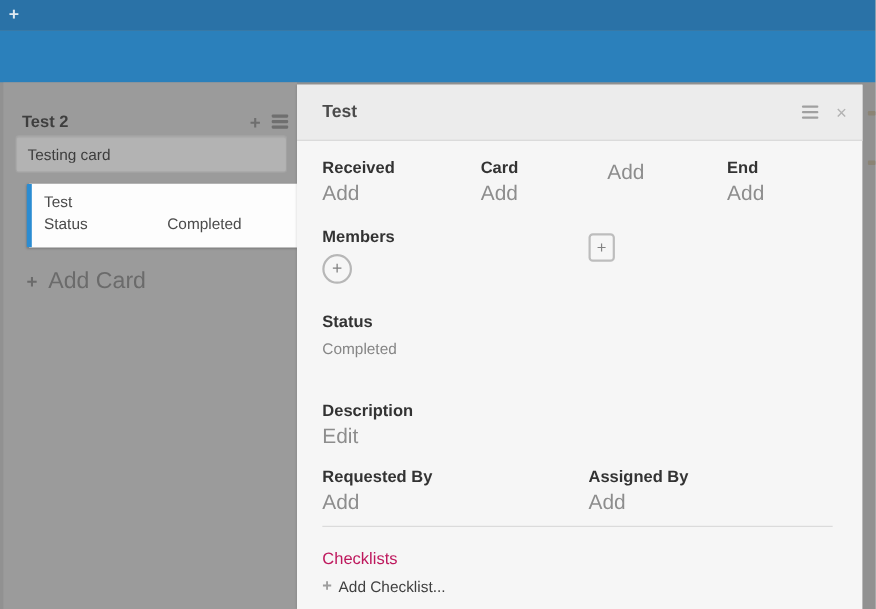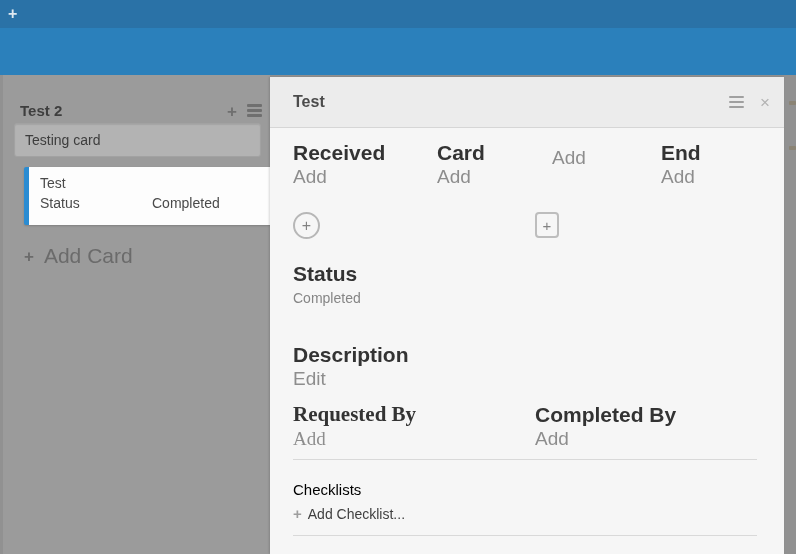--- a/index.html
+++ b/index.html
@@ -71,21 +71,21 @@
   }
   .panel-header {
     height:51px; background:#ececec; border-bottom:1px solid #d6d6d6;
     display:flex; align-items:center; padding:0 14px 0 23px;
   }
   .panel-title { font-size:16px; font-weight:bold; color:#4b4b4b; flex:1; }
   .panel-hamburger i { display:block; width:15px; height:2.5px; background:#a0a0a0; margin:2.5px 0; }
   .panel-close { color:#b3b3b3; font-size:17px; margin-left:16px; cursor:pointer; line-height:17px; }
 
   .panel-body { padding:0 14px 0 23px; }
-  .sec-label { font-size:21px; font-weight:600; color:#333; line-height:19px; }
+  .sec-label { font-size:15px; font-weight:600; color:#333; line-height:19px; }
   .muted-link { font-size:19px; color:#8d8d8d; line-height:18px; margin-top:6px; cursor:pointer; display:inline-block; }
 
   .dates-row { display:flex; margin-top:15px; }
   .dates-row .c1 { width:144px; } .dates-row .c2 { width:115px; }
   .dates-row .c3 { width:109px; } .dates-row .c4 { flex:1; }
 
   .people-row { display:flex; margin-top:19px; }
   .people-col1 { width:242px; } .people-col2 { flex:1; }
   .member-add-btn {
     margin-top:6px; width:27px; height:27px; border:2px solid #b7b7b7; border-radius:50%;
@@ -96,24 +96,24 @@
     margin-top:6px; width:24px; height:26px; border:2px solid #bdbdbd; border-radius:4px;
     color:#828282; font-size:15px; display:flex; align-items:center; justify-content:center;
     cursor:pointer; background:transparent;
   }
 
   .status-sec { margin-top:25px; }
   .status-val { font-size:14px; color:#858585; line-height:18px; margin-top:6px; }
 
   .desc-sec { margin-top:38px; }
   .req-row { display:flex; margin-top:16px; }
-  .req-col1 { width:242px;font-family:Liberation Serif, serif; } .req-col2 { flex:1; }
+  .req-col1 { width:242px; } .req-col2 { flex:1; }
 
   .divider { border:none; border-top:1px solid #d9d9d9; margin:10px 13px 0 0; }
-  .checklists-title { margin-top:20px; font-size:15px; color:#000000; line-height:19px; }
+  .checklists-title { margin-top:20px; font-size:15px; color:#be185d; line-height:19px; }
   .add-checklist { display:flex; align-items:center; margin-top:7px; cursor:pointer; }
   .add-checklist .plus { color:#9e9e9e; font-size:15px; font-weight:bold; margin-right:6px; line-height:14px; }
   .add-checklist .lbl { color:#3f3f3f; font-size:14px; }
   .divider2 { border:none; border-top:1px solid #d9d9d9; margin:13px 13px 0 0; }
 
   .edge-dash {
     position:absolute; width:7px; height:4px; background:#8b8475; border-radius:1px;
   }
 </style>
 </head>
@@ -179,20 +179,21 @@
           <span class="muted-link">Add</span>
         </div>
         <div class="c4">
           <div class="sec-label">End</div>
           <span class="muted-link">Add</span>
         </div>
       </div>
 
       <div class="people-row">
         <div class="people-col1">
+          <div class="sec-label">Members</div>
           <div class="member-add-btn">
             <span>+</span>
           </div>
         </div>
         <div class="people-col2">
           <div class="label-add-btn">
             <span>+</span>
           </div>
         </div>
       </div>
@@ -206,21 +207,21 @@
         <div class="sec-label">Description</div>
         <span class="muted-link">Edit</span>
       </div>
 
       <div class="req-row">
         <div class="req-col1">
           <div class="sec-label">Requested By</div>
           <span class="muted-link">Add</span>
         </div>
         <div class="req-col2">
-          <div class="sec-label">Completed By</div>
+          <div class="sec-label">Assigned By</div>
           <span class="muted-link">Add</span>
         </div>
       </div>
 
       <hr class="divider">
 
       <div>
         <div class="checklists-title">Checklists</div>
         <div class="add-checklist">
           <span class="plus">+</span>

